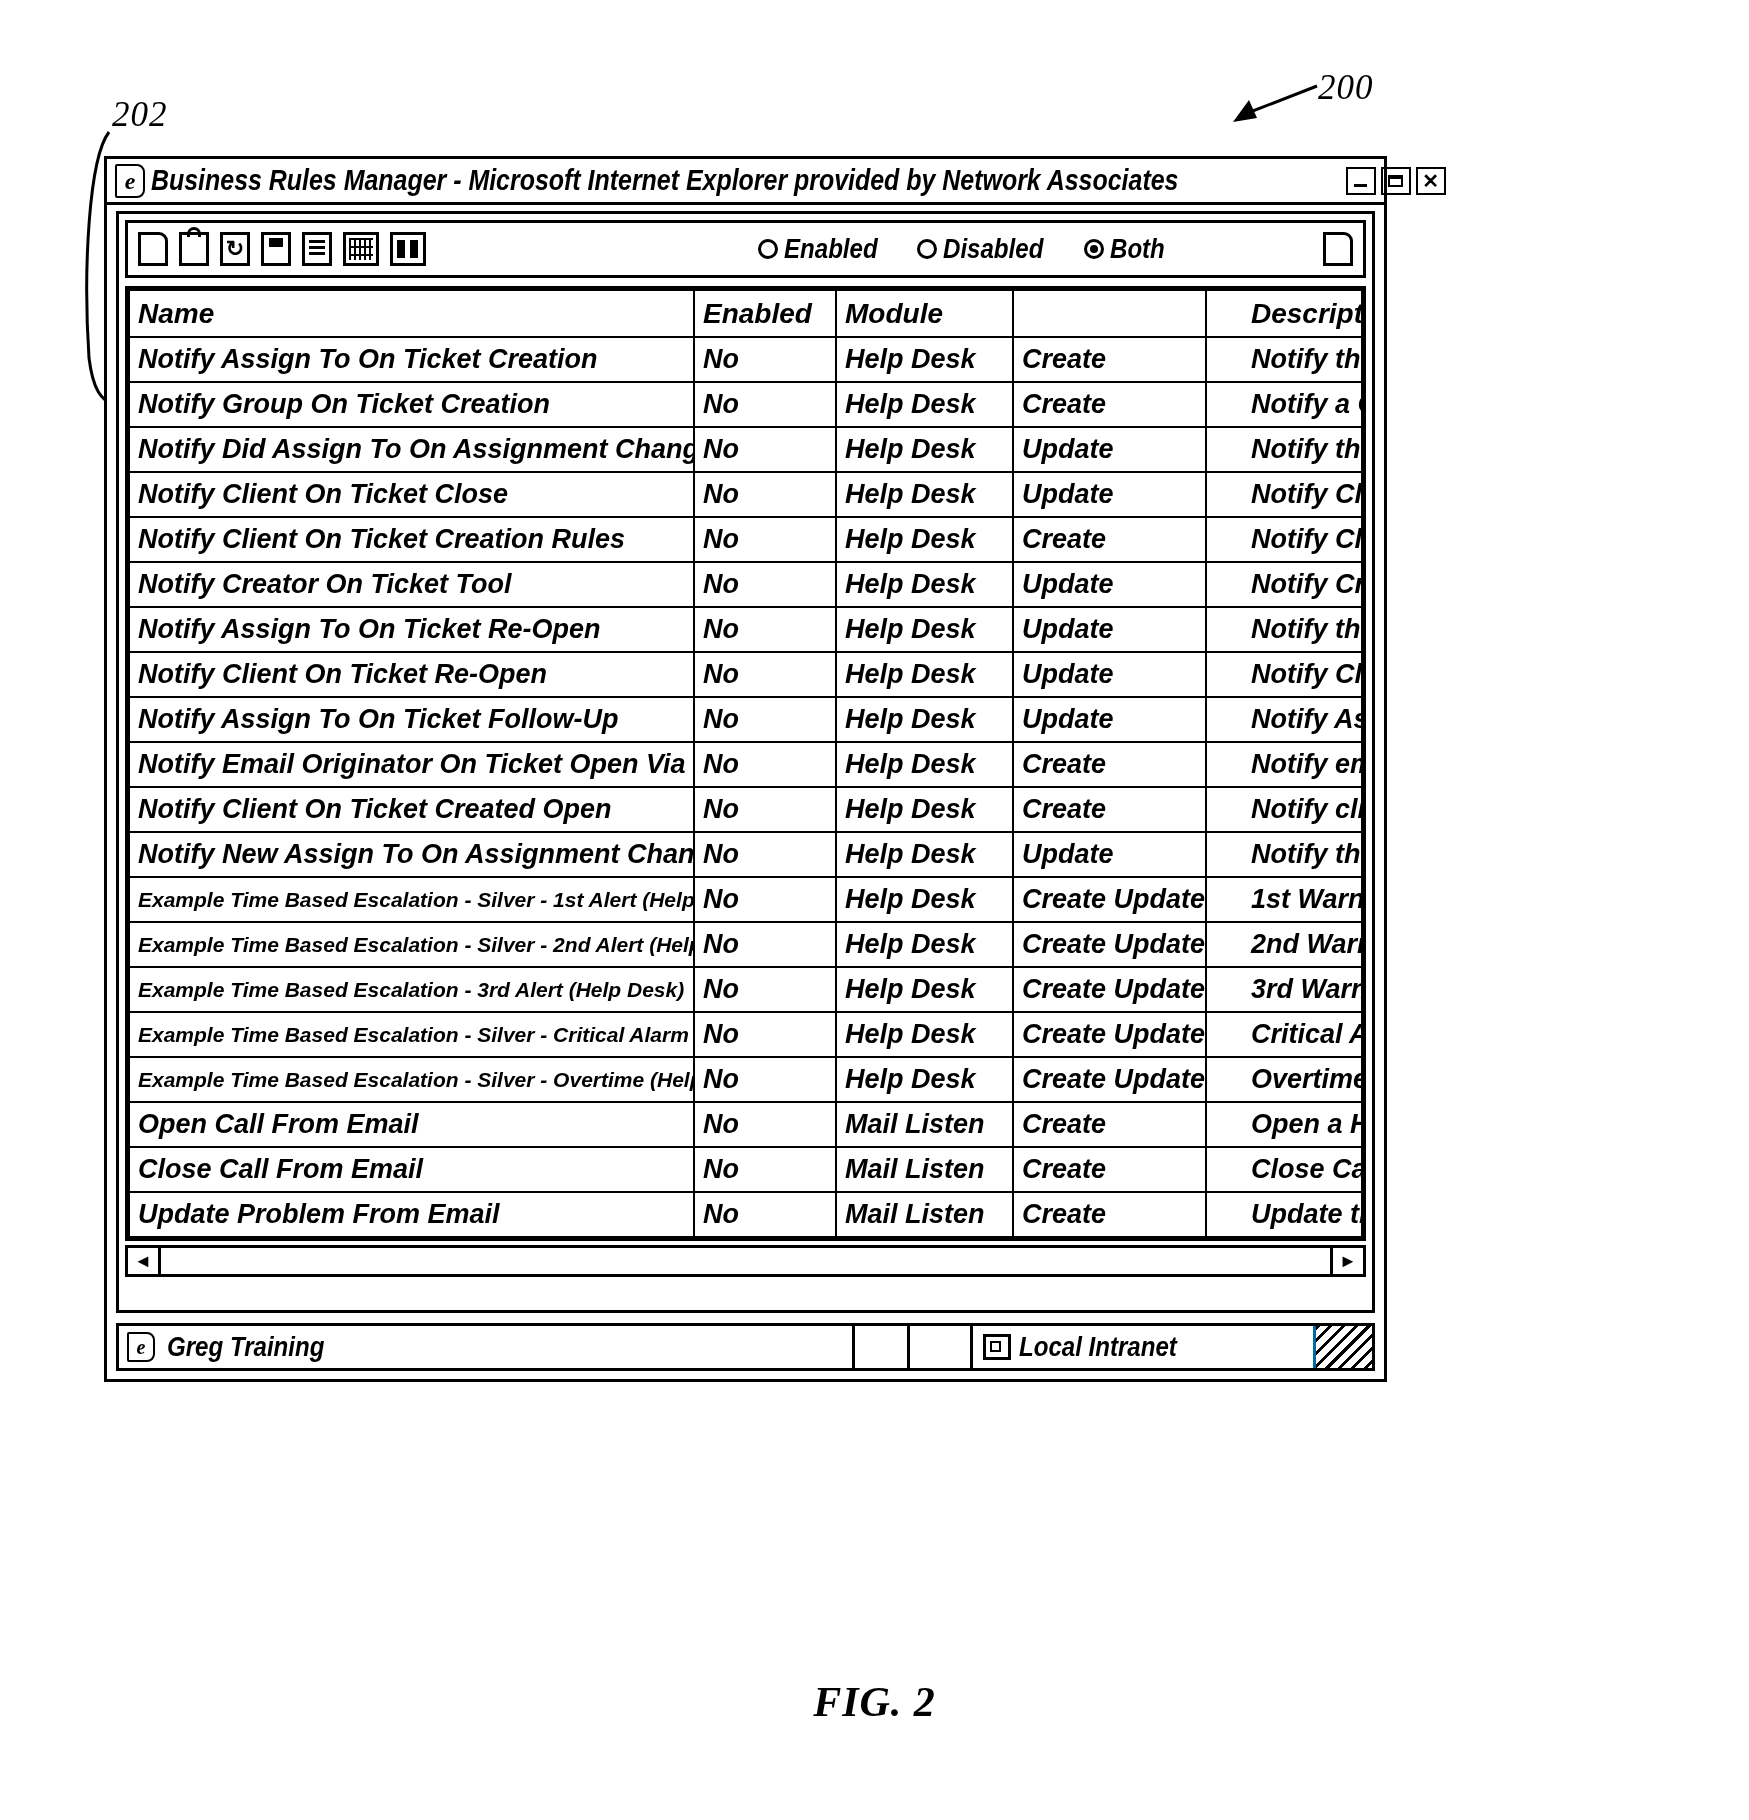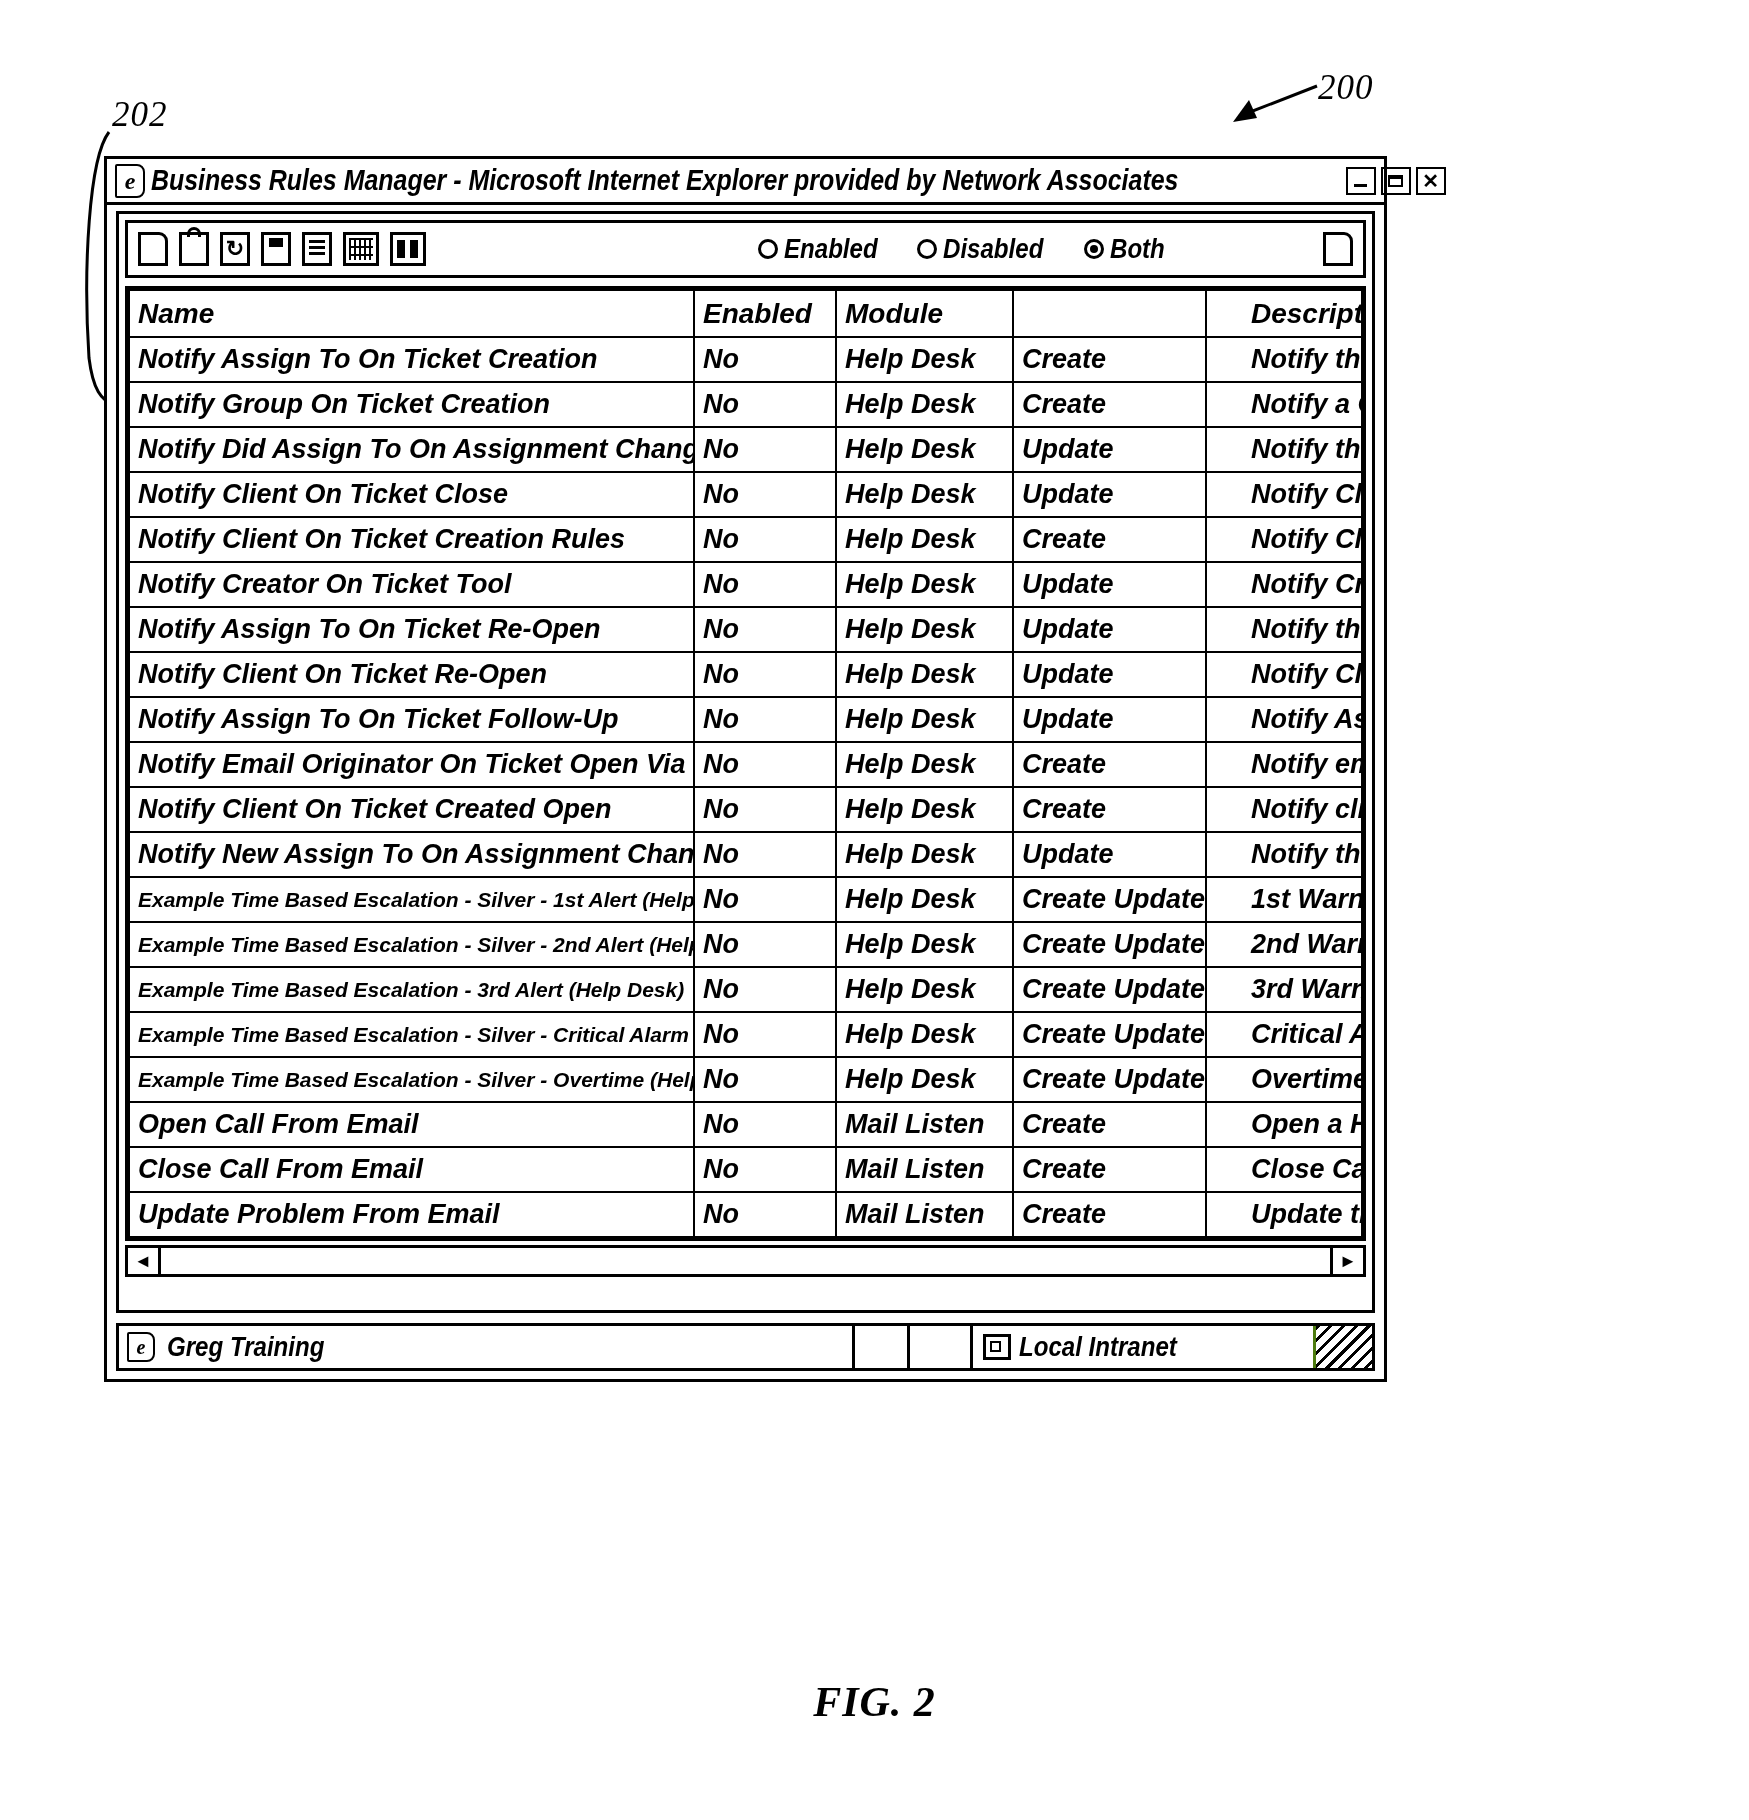--- a/index.html
+++ b/index.html
@@ -273,21 +273,21 @@
   }
   #status-main .ie-badge { width: 24px; height: 26px; font-size: 20px; }
   #status-text { font-size: 28px; }
   .status-pane { width: 52px; border-right: 3px solid #000; }
   .status-pane.wide { width: 60px; }
   #status-zone {
     width: 330px;
     display: flex; align-items: center;
     padding-left: 10px;
     gap: 8px;
-    border-right: 3px solid #4d7c0f;
+    border-right: 3px solid #0369a1;
   }
   #zone-icon {
     width: 28px; height: 26px; border: 3px solid #000;
     box-sizing: border-box; position: relative; flex: none;
   }
   #zone-icon::after {
     content: ""; position: absolute; left: 4px; top: 4px;
     width: 11px; height: 11px; border: 2px solid #000; box-sizing: border-box;
   }
   #zone-text { font-size: 28px; }

